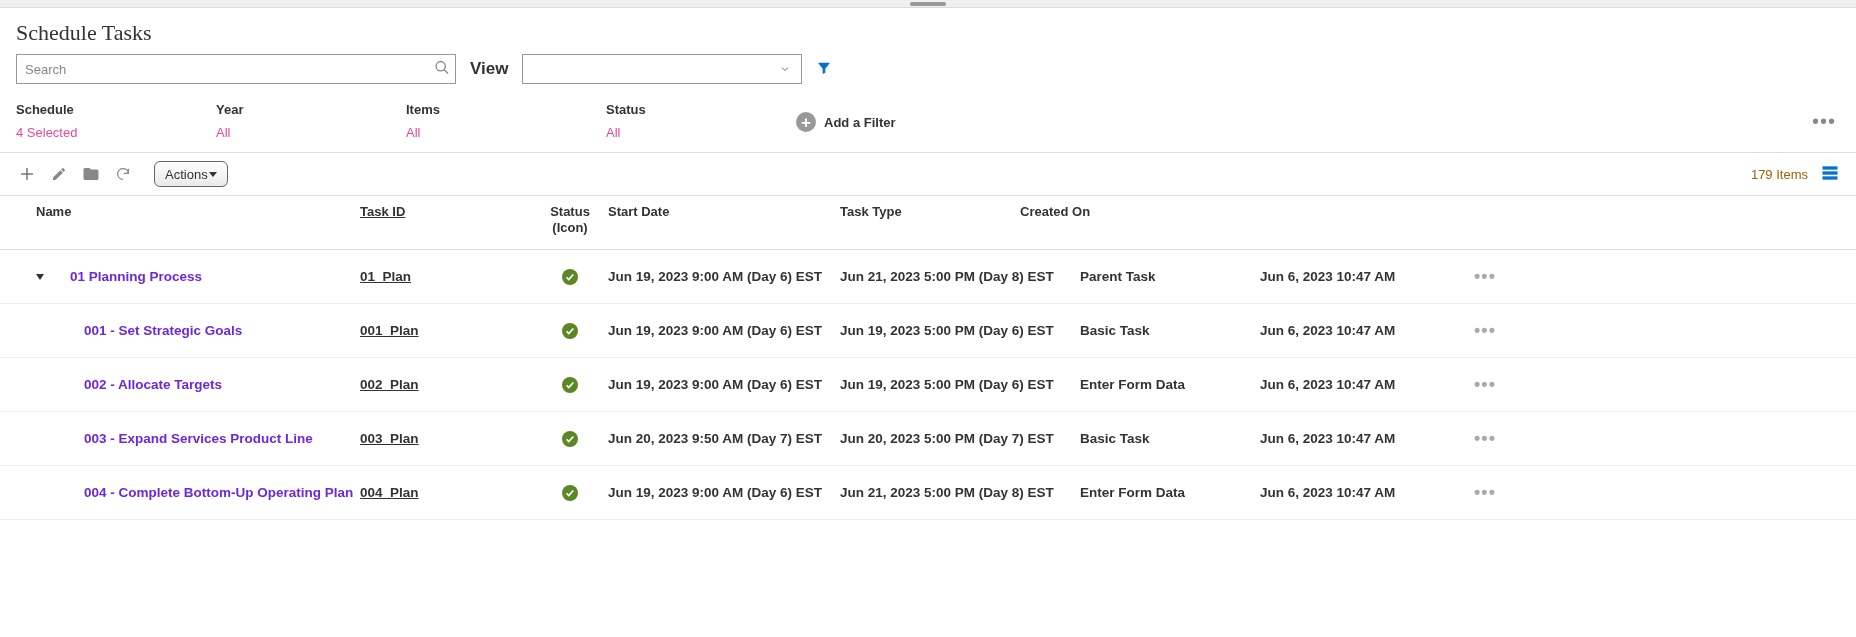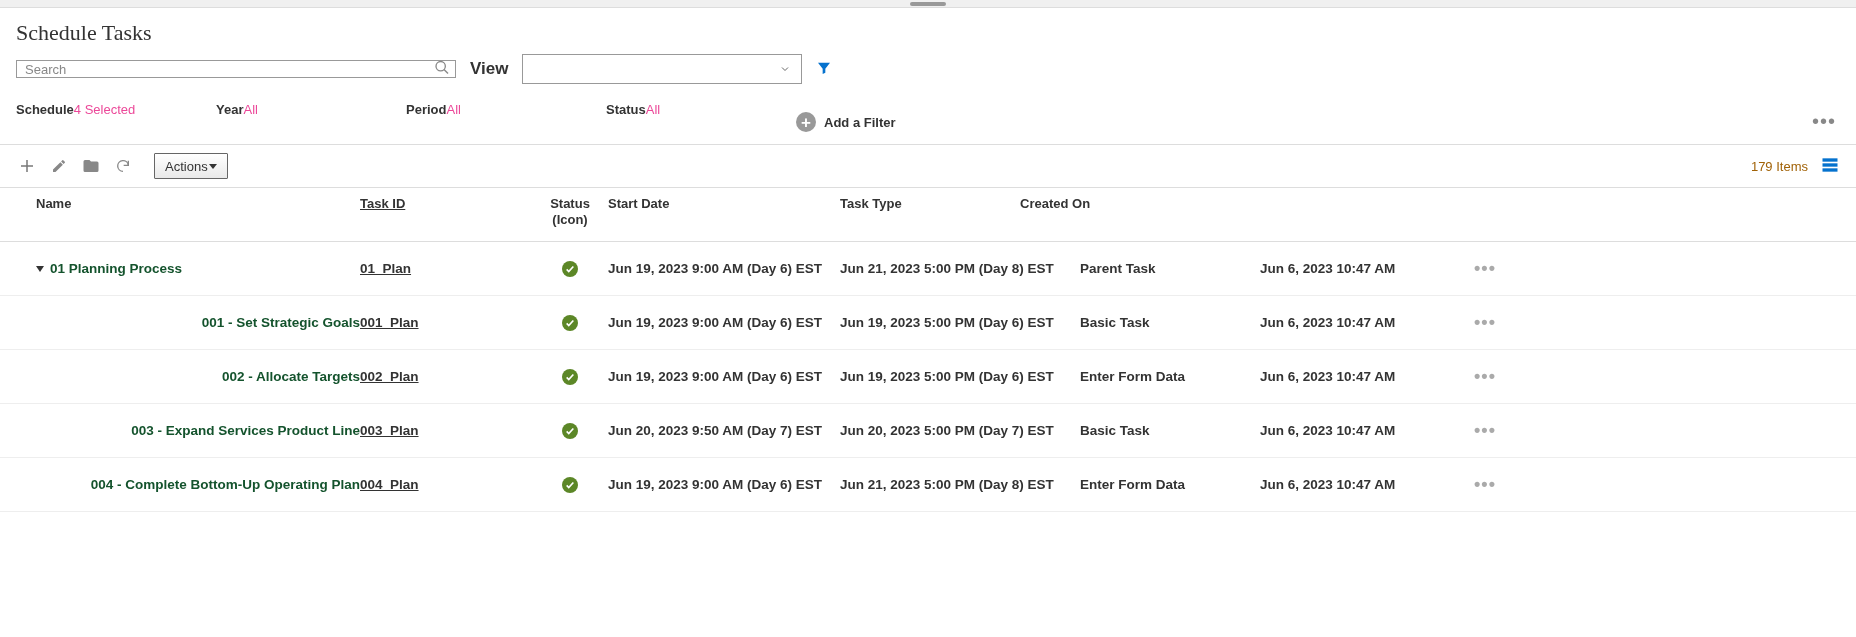--- a/index.html
+++ b/index.html
@@ -37,21 +37,21 @@
       align-items: center;
       padding: 0 16px 12px 16px;
       gap: 14px;
     }
     .search-wrap {
       position: relative;
       width: 440px;
     }
     .search-input {
       width: 100%;
-      height: 18px;
+      height: 30px;
       border: 1px solid #999;
       padding: 0 30px 0 8px;
       font-size: 13px;
       background: #fff;
     }
     .search-input::placeholder { color: #888; }
     .search-icon-wrap {
       position: absolute;
       right: 6px;
       top: 50%;
@@ -82,21 +82,21 @@
     }
     .filter-bar {
       padding: 6px 16px 12px 16px;
       display: flex;
       align-items: flex-start;
       border-bottom: 1px solid #ddd;
       position: relative;
     }
     .filter-group {
       display: flex;
-      flex-direction: row;
+      flex-direction: column;
       margin-right: 40px;
       min-width: 120px;
     }
     .filter-group.schedule { width: 160px; }
     .filter-group.year { width: 150px; }
     .filter-group.period { width: 160px; }
     .filter-group.status { width: 150px; }
     .filter-group .flabel {
       font-weight: 600;
       font-size: 13px;
@@ -154,21 +154,21 @@
       justify-content: center;
     }
     .toolbar .tool-btn.add-shaded {
       color: #777;
     }
     .actions-btn {
       height: 26px;
       padding: 0 10px;
       border: 1px solid #666;
       background: linear-gradient(#fff, #e9e9e9);
-      border-radius: 1px;
+      border-radius: 6px;
       display: flex;
       align-items: center;
       cursor: pointer;
       font-size: 13px;
       gap: 1px;
       margin-left: 10px;
     }
     .actions-btn .caret {
       width: 0; height: 0;
       border-left: 4px solid transparent;
@@ -203,33 +203,34 @@
     .col-actions { width: 50px; text-align: center;}
 
     .row {
       display: flex;
       align-items: center;
       padding: 16px 16px 16px 20px;
       border-bottom: 1px solid #eee;
       font-weight: 600;
       font-size: 13.5px;
     }
-    .row.child .col-name { padding-left: 44px; justify-content: flex-end; }
+    .row.child .col-name { padding-left: 44px; }
     .row .col-name { display: flex; align-items: center; gap: 6px; }
     .expand-icon {
       width: 0; height: 0;
       border-left: 4px solid transparent;
       border-right: 4px solid transparent;
       border-top: 6px solid #333;
       cursor: pointer;
       flex: none;
     }
     .task-link {
-      color: #14532d;
-      cursor: pointer;
+      color: #6d28d9;
+      cursor: pointer;
+      margin-left: 20px;
     }
     .status-ok {
       width: 16px; height: 16px;
       border-radius: 50%;
       background: #5c8727;
       margin: 0 auto;
       display: flex;
       align-items: center;
       justify-content: center;
     }
@@ -271,21 +272,21 @@
 <div class="filter-bar">
   <div class="filter-group schedule">
     <span class="flabel">Schedule</span>
     <span class="fvalue">4 Selected</span>
   </div>
   <div class="filter-group year">
     <span class="flabel">Year</span>
     <span class="fvalue">All</span>
   </div>
   <div class="filter-group period">
-    <span class="flabel">Period</span>
+    <span class="flabel">Items</span>
     <span class="fvalue">All</span>
   </div>
   <div class="filter-group status">
     <span class="flabel">Status</span>
     <span class="fvalue">All</span>
   </div>
   <div class="add-filter">
     <span class="add-filter-icon">+</span>
     <span>Add a Filter</span>
   </div>

